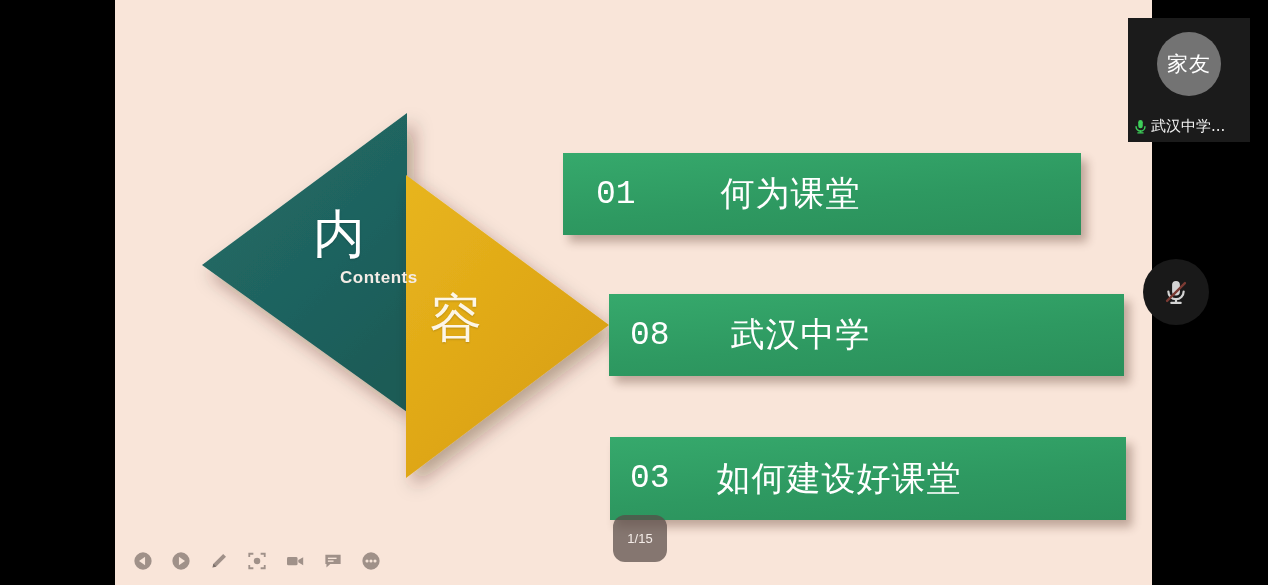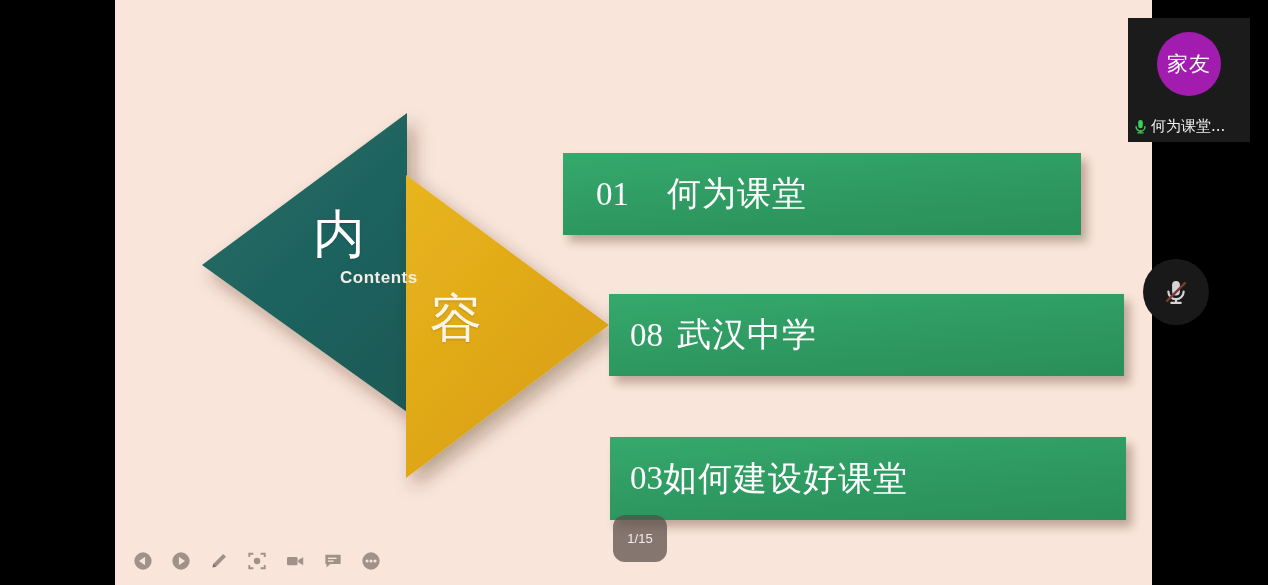--- a/index.html
+++ b/index.html
@@ -81,25 +81,26 @@
     position: absolute;
     background: linear-gradient(175deg, #36a96c 0%, #2e9961 55%, #2a8f5a 100%);
     box-shadow: 6px 7px 9px rgba(60, 24, 10, .30);
     display: flex;
     align-items: center;
     color: #ffffff;
     font-family: "DejaVu Sans", "Liberation Sans", sans-serif;
     overflow: hidden;
   }
   .bar .num {
-    font-family: Liberation Serif, serif;
+    font-family: Liberation Mono, monospace;
     font-weight: 400;
   }
   .bar .txt {
     font-family: "DejaVu Sans", "Liberation Sans", sans-serif;
+    margin-left: 47px;
   }
 
   #bar1 { left: 448px; top: 153px; width: 485px; height: 82px; padding-left: 33px; }
   #bar1 .num { font-size: 33px; margin-right: 38px; }
   #bar1 .txt { font-size: 34px; letter-spacing: 1px; }
 
   #bar2 { left: 494px; top: 294px; width: 494px; height: 82px; padding-left: 21px; }
   #bar2 .num { font-size: 33px; margin-right: 14px; }
   #bar2 .txt { font-size: 34px; letter-spacing: 1px; }
 
@@ -172,21 +173,21 @@
     z-index: 7;
     overflow: hidden;
   }
   #avatar {
     position: absolute;
     left: 29px;
     top: 14px;
     width: 64px;
     height: 64px;
     border-radius: 50%;
-    background: #a21caf;
+    background: #737373;
     display: flex;
     align-items: center;
     justify-content: center;
   }
   #avatar-initials {
     color: #ffffff;
     font-size: 21px;
     font-family: "DejaVu Sans", "Liberation Sans", sans-serif;
     letter-spacing: 1px;
   }
@@ -330,17 +331,17 @@
     <div id="avatar">
       <span id="avatar-initials">家友</span>
     </div>
     <div id="tile-footer">
       <svg viewBox="0 0 18 18" width="17" height="17">
         <rect x="6.6" y="2.2" width="4.8" height="8.6" rx="2.4" fill="#3ecf5a"></rect>
         <path d="M4.3 9.2 a4.7 4.7 0 0 0 9.4 0" fill="none" stroke="#3ecf5a" stroke-width="1.5" stroke-linecap="round"></path>
         <rect x="8.2" y="13.0" width="1.6" height="2.4" fill="#3ecf5a"></rect>
         <rect x="5.6" y="15.0" width="6.8" height="1.5" rx=".7" fill="#3ecf5a"></rect>
       </svg>
-      <span id="tile-name">何为课堂...</span>
+      <span id="tile-name">武汉中学...</span>
     </div>
   </div>
 
 </div>
 
 </body></html>

